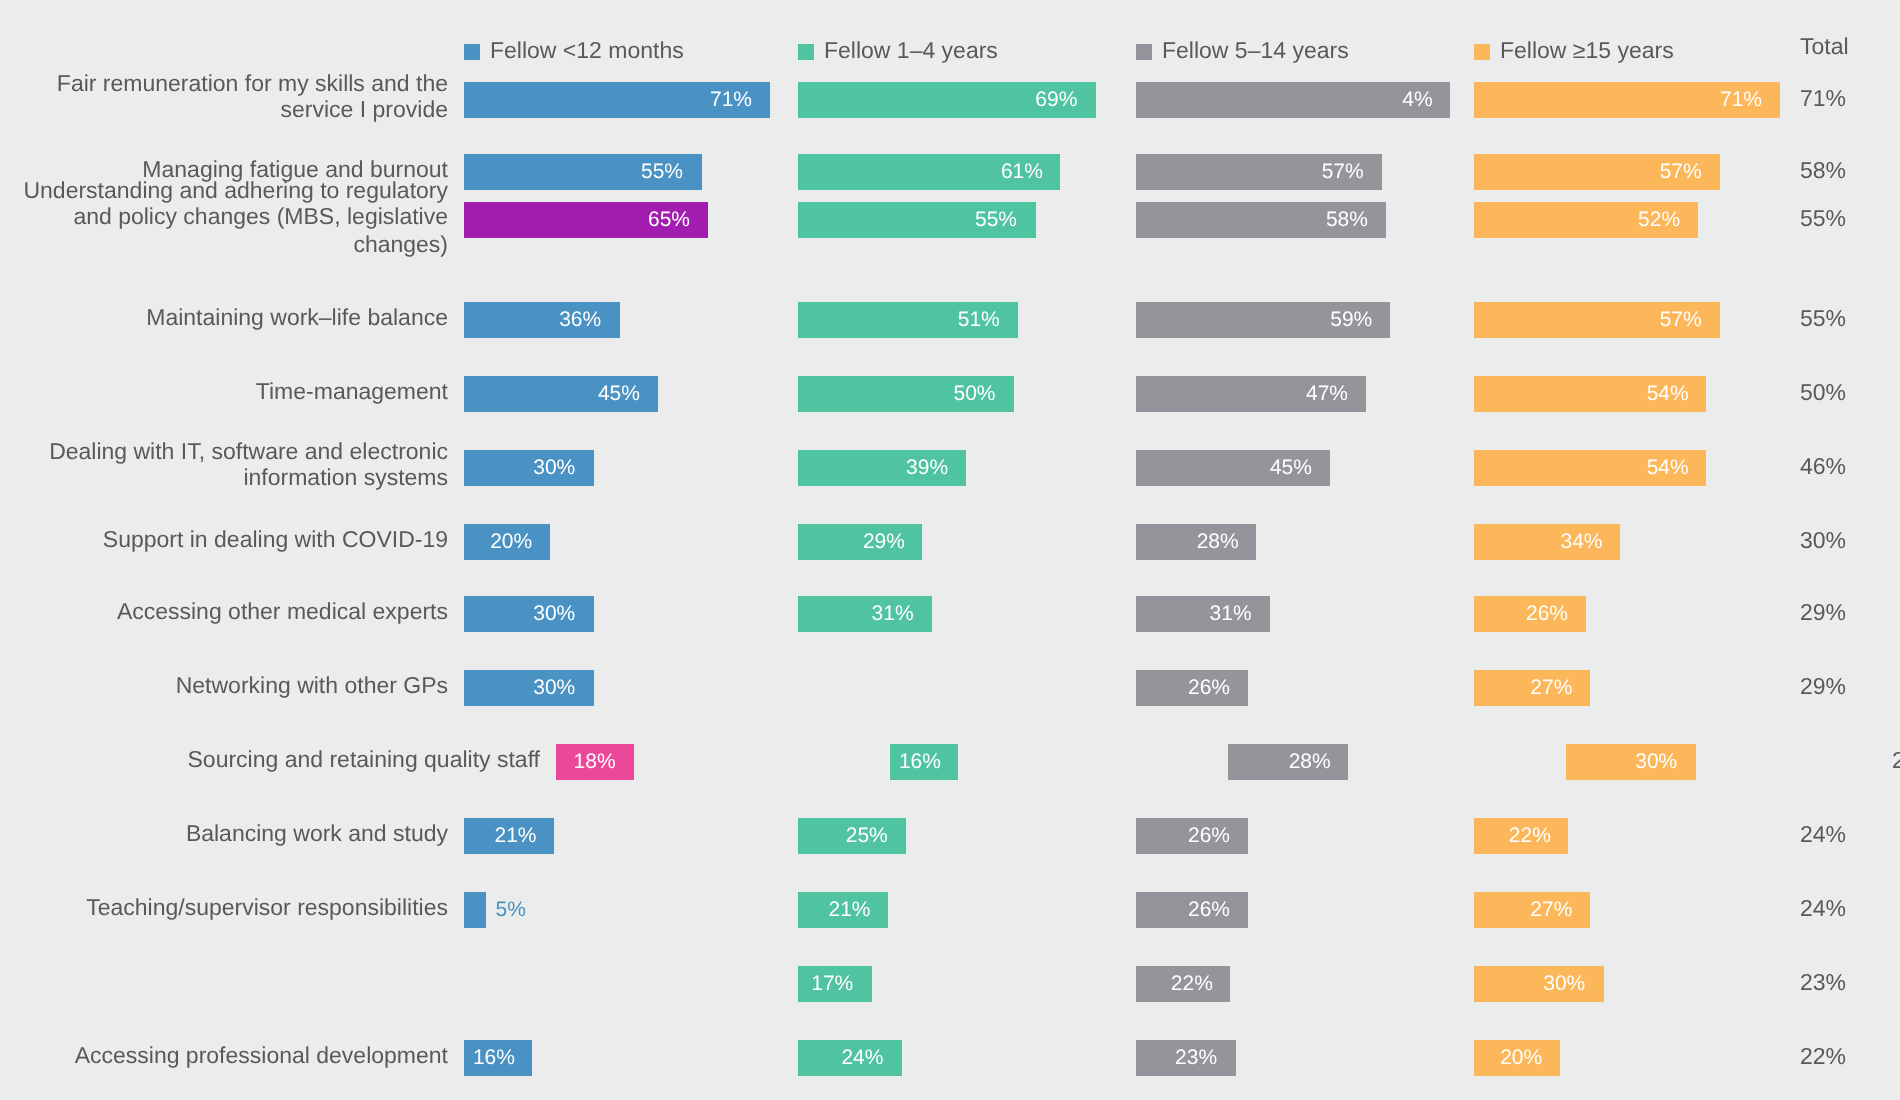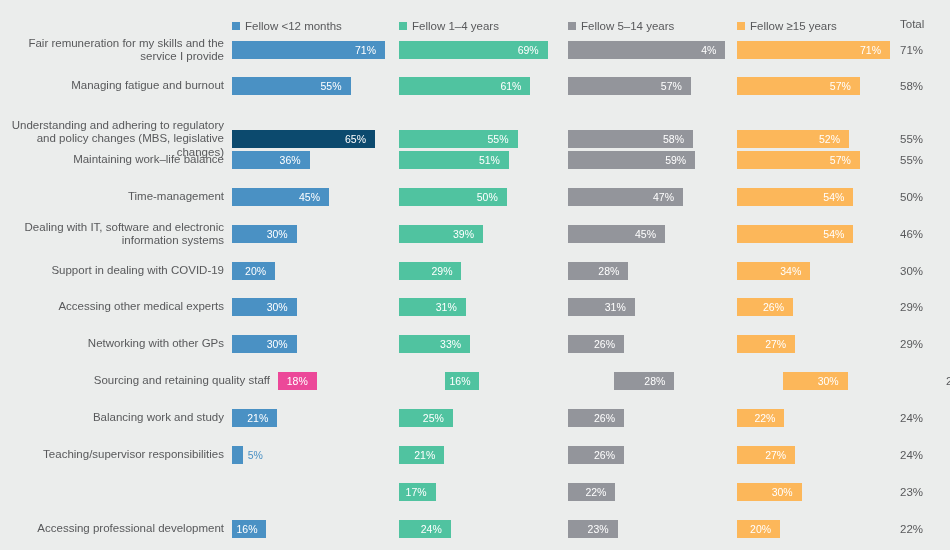--- a/index.html
+++ b/index.html
@@ -178,24 +178,24 @@
             <span class="bar-value">57%</span>
           </div>
         </div>
         <div class="bar-cell" style="left: 737px; width: 160px;">
           <div class="bar" title="Fellow ≥15 years: 57%" style="width: 122.835px; background: rgb(252, 183, 90); color: rgb(252, 183, 90);">
             <span class="bar-value">57%</span>
           </div>
         </div>
         <div class="total-cell">58%</div>
       </div>
-      <div class="row" style="top: 120px;">
+      <div class="row" style="top: 91px;">
         <div class="row-label">Understanding and adhering to regulatory and policy changes (MBS, legislative changes)</div>
         <div class="bar-cell" style="left: 232px; width: 160px;">
-          <div class="bar" title="Fellow &lt;12 months: 65%" style="width: 143px; background: #0c4a6e; color: rgb(74, 145, 196);">
+          <div class="bar" title="Fellow &lt;12 months: 65%" style="width: 122px; background: #a21caf; color: rgb(74, 145, 196);">
             <span class="bar-value">65%</span>
           </div>
         </div>
         <div class="bar-cell" style="left: 399px; width: 160px;">
           <div class="bar" title="Fellow 1–4 years: 55%" style="width: 118.525px; background: rgb(80, 195, 160); color: rgb(80, 195, 160);">
             <span class="bar-value">55%</span>
           </div>
         </div>
         <div class="bar-cell" style="left: 568px; width: 160px;">
           <div class="bar" title="Fellow 5–14 years: 58%" style="width: 124.99px; background: rgb(147, 149, 155); color: rgb(147, 149, 155);">
@@ -329,25 +329,20 @@
         </div>
         <div class="total-cell">29%</div>
       </div>
       <div class="row" style="top: 325.8px;">
         <div class="row-label">Networking with other GPs</div>
         <div class="bar-cell" style="left: 232px; width: 160px;">
           <div class="bar" title="Fellow &lt;12 months: 30%" style="width: 64.65px; background: rgb(74, 145, 196); color: rgb(74, 145, 196);">
             <span class="bar-value">30%</span>
           </div>
         </div>
-        <div class="bar-cell" style="left: 399px; width: 160px;">
-          <div class="bar" title="Fellow 1–4 years: 33%" style="width: 71.115px; background: rgb(80, 195, 160); color: rgb(80, 195, 160);">
-            <span class="bar-value">33%</span>
-          </div>
-        </div>
         <div class="bar-cell" style="left: 568px; width: 160px;">
           <div class="bar" title="Fellow 5–14 years: 26%" style="width: 56.03px; background: rgb(147, 149, 155); color: rgb(147, 149, 155);">
             <span class="bar-value">26%</span>
           </div>
         </div>
         <div class="bar-cell" style="left: 737px; width: 160px;">
           <div class="bar" title="Fellow ≥15 years: 27%" style="width: 58.185px; background: rgb(252, 183, 90); color: rgb(252, 183, 90);">
             <span class="bar-value">27%</span>
           </div>
         </div>

